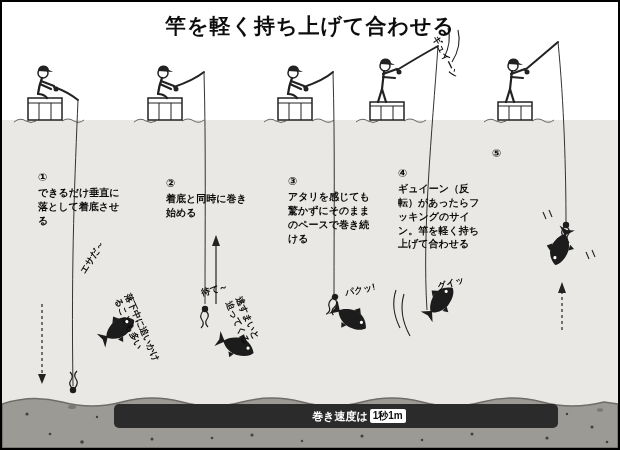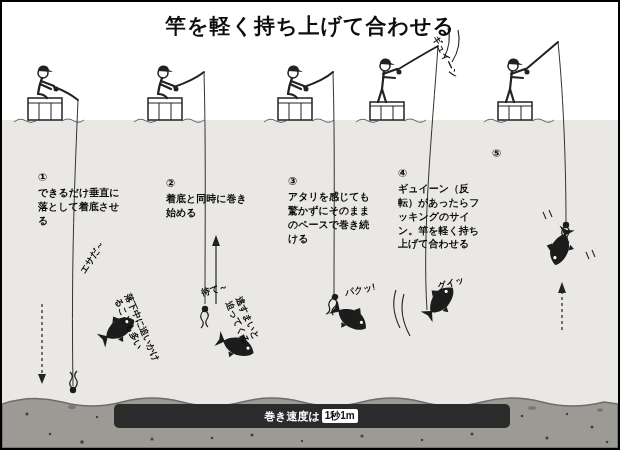--- a/index.html
+++ b/index.html
@@ -31,21 +31,21 @@
   .a-bait{left:76px;top:268px;transform:rotate(-58deg);}
   .a-fall{left:130px;top:290px;width:78px;transform:rotate(66deg);}
   .a-wait{left:198px;top:286px;transform:rotate(-14deg);}
   .a-chase{left:241px;top:293px;width:48px;transform:rotate(66deg);}
   .a-bite{left:342px;top:286px;transform:rotate(-12deg);}
   .a-pull{left:434px;top:280px;transform:rotate(-16deg);}
   .a-whoosh{left:438px;top:32px;transform:rotate(64deg);}
   .footer-bar{
     position:absolute;left:112px;top:402px;width:396px;height:24px;z-index:6;
     background:#2b2b2b;border-radius:5px;color:#fff;font-size:11px;font-weight:bold;
-    display:flex;align-items:center;justify-content:center;white-space:nowrap;
+    display:flex;align-items:center;justify-content:center;white-space:nowrap;padding-left:48px;
   }
   .footer-bar .hl{
     background:#fff;color:#111;border-radius:2px;padding:0 3px;margin:12px 2px;
     font-size:10px;line-height:14px;
   }
 </style>
 </head>
 <body>
 
 <div class="stage">

